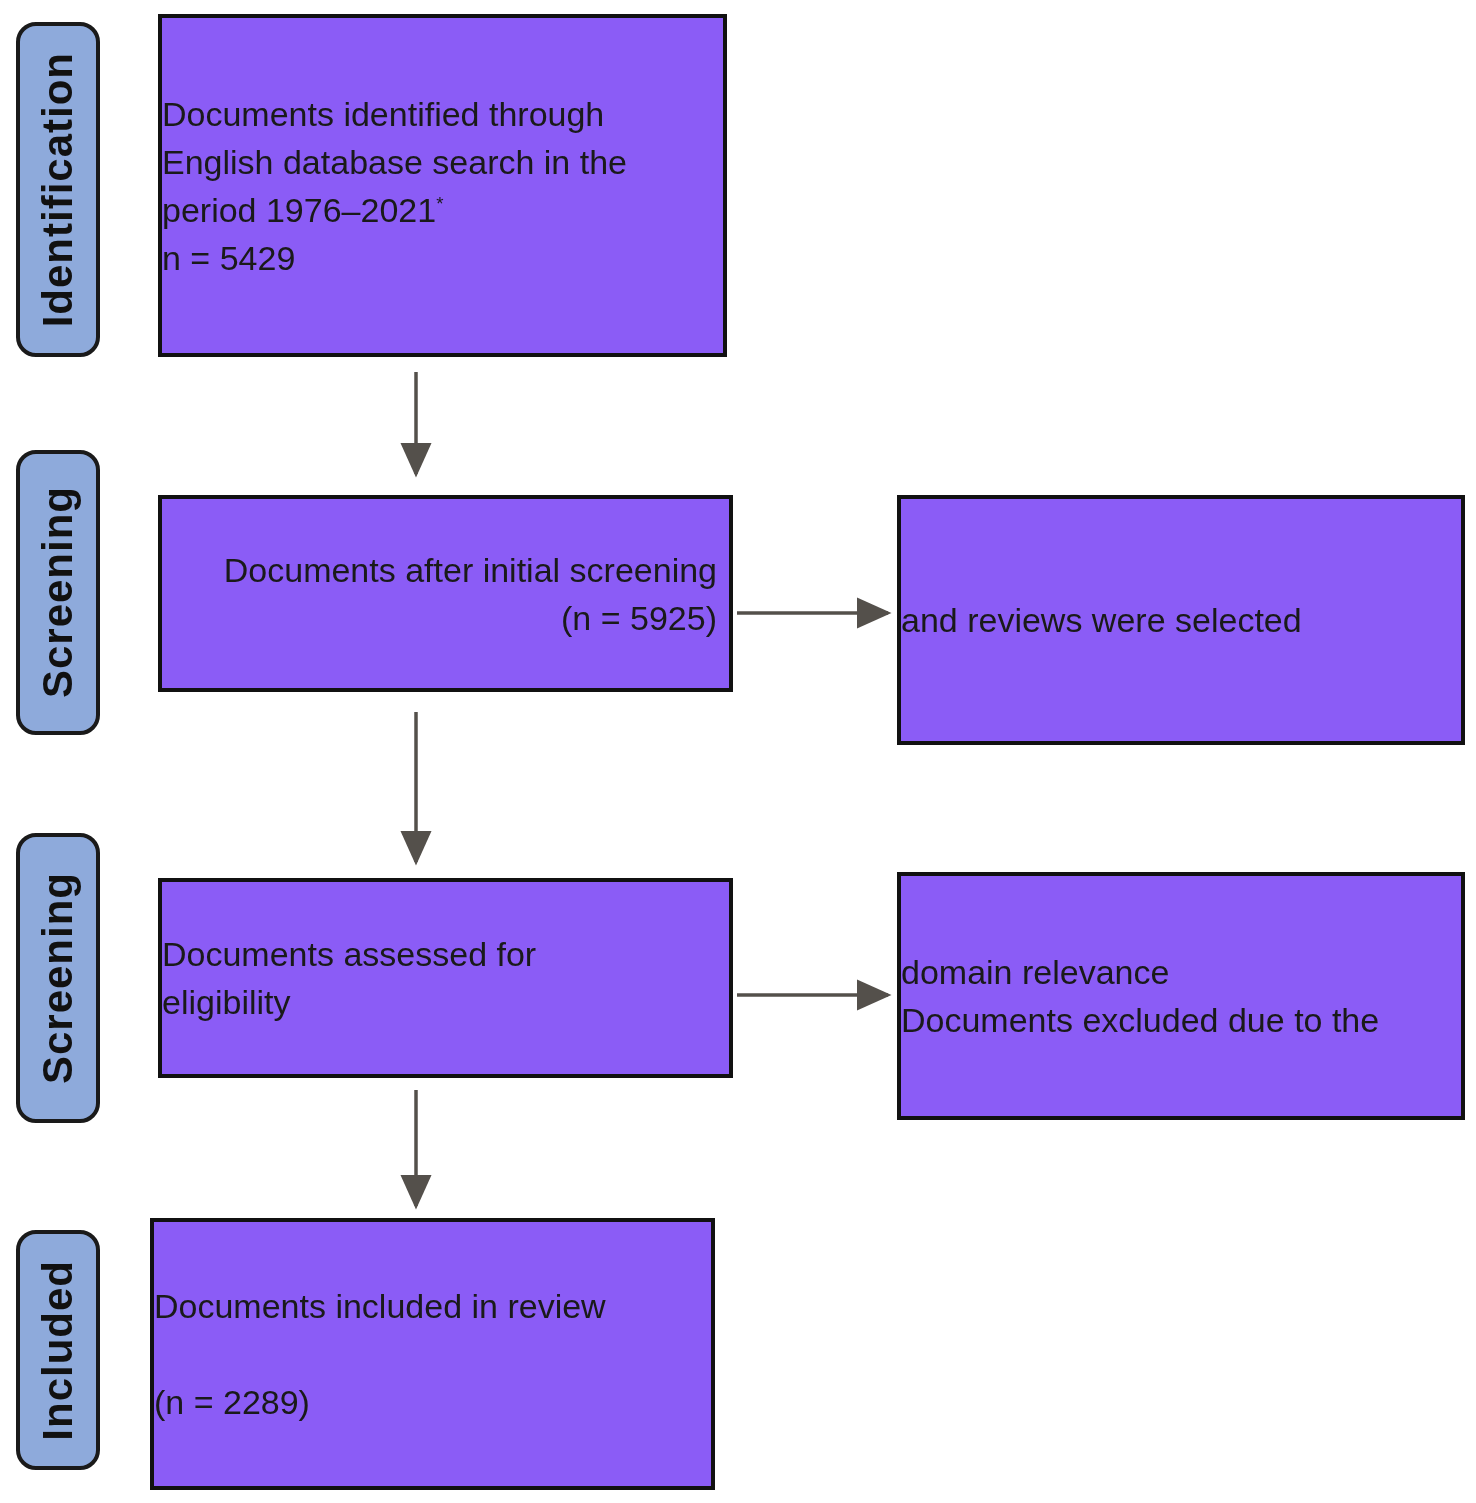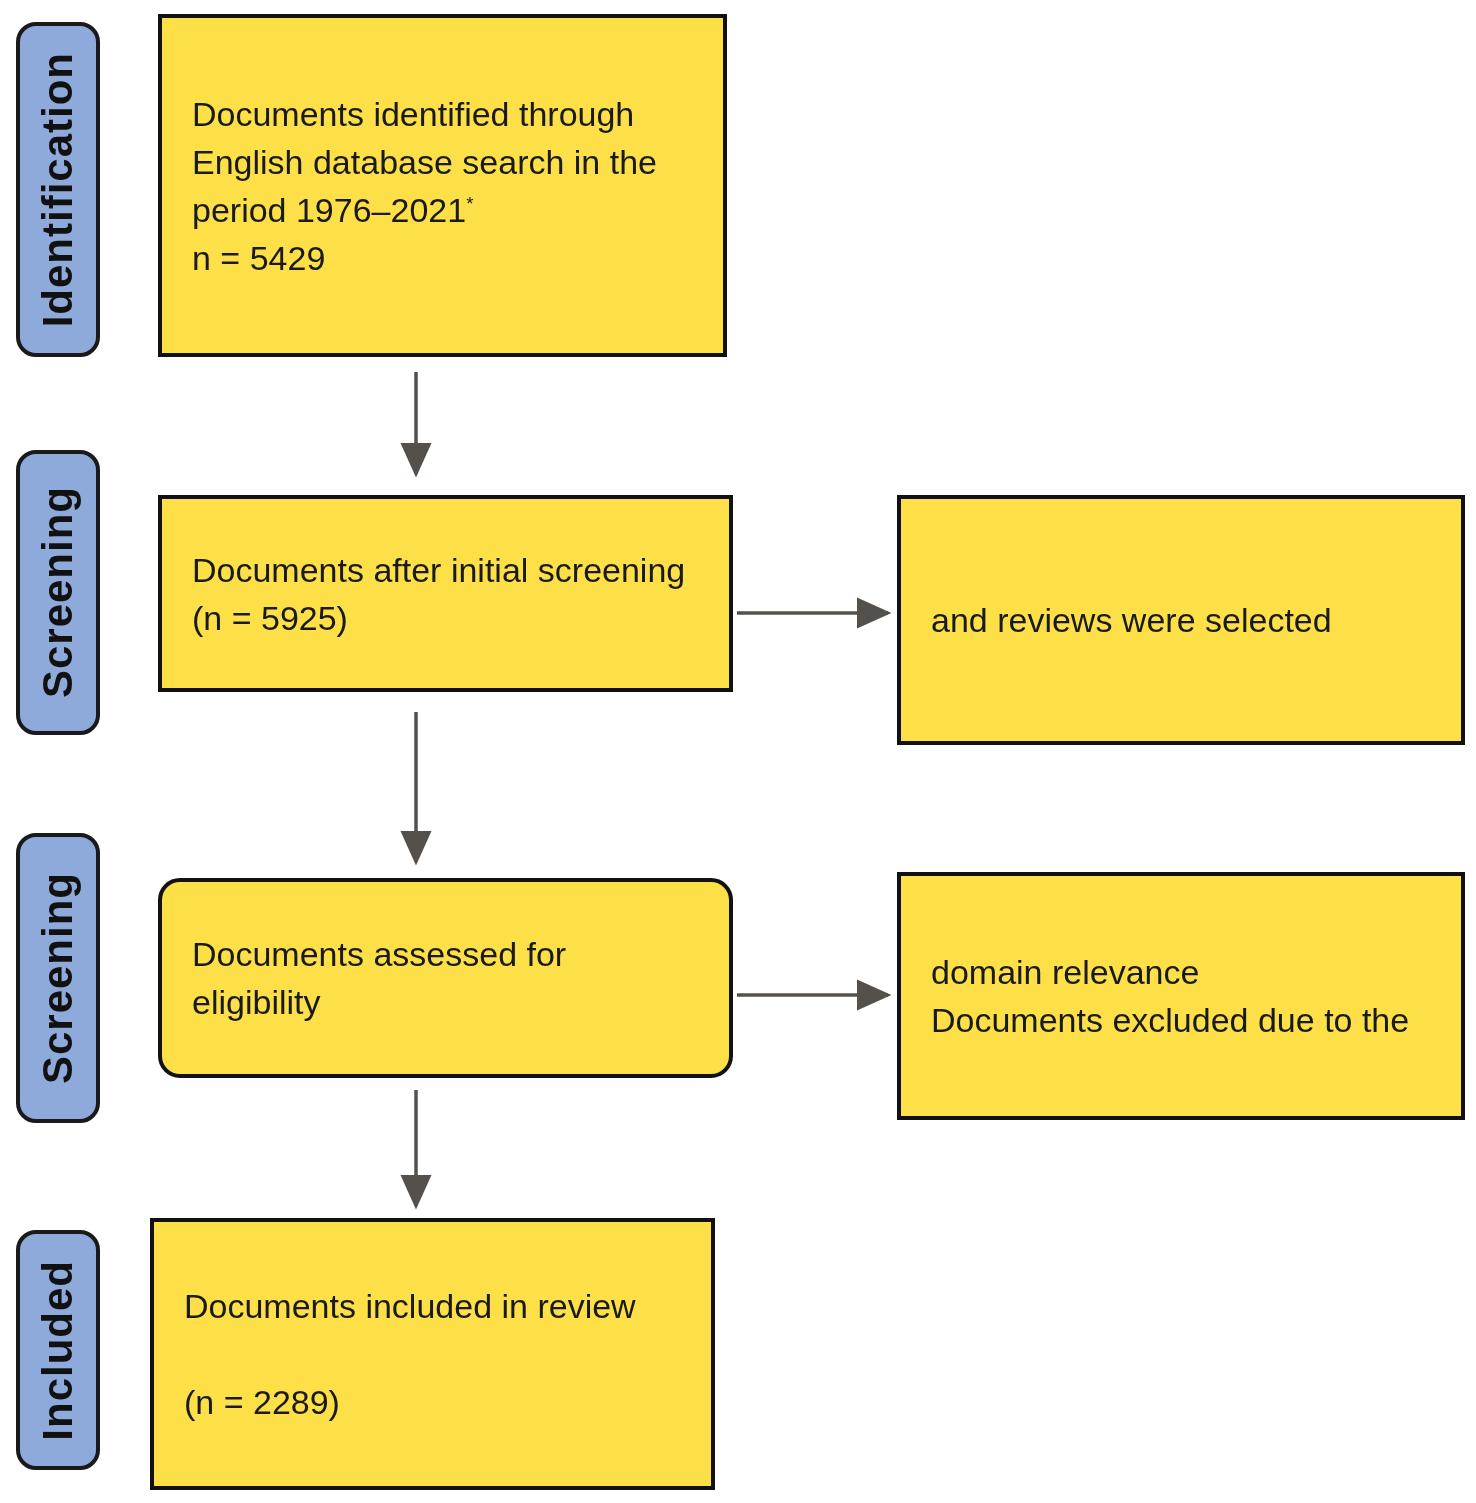--- a/index.html
+++ b/index.html
@@ -44,37 +44,36 @@
     white-space: nowrap;
   }
   .stage-1 { top: 22px;   height: 335px; }
   .stage-2 { top: 450px;  height: 285px; }
   .stage-3 { top: 833px;  height: 290px; }
   .stage-4 { top: 1230px; height: 240px; }
 
   
   .box {
     position: absolute;
-    background: #fde047;
+    background: #8b5cf6;
     border: 4px solid var(--box-border);
     display: flex;
     flex-direction: column;
     justify-content: center;
-    padding-left: 30px;
     padding-right: 12px;
     font-size: 34px;
     line-height: 48px;
     color: var(--text-color);
   }
   .box .line { white-space: nowrap; }
   sup { font-size: 0.55em; vertical-align: super; line-height: 0; }
 
   .box-identified { left: 158px; top: 14px;   width: 569px; height: 343px; }
-  .box-screened   { left: 158px; top: 495px;  width: 575px; height: 197px; }
-  .box-assessed   { left: 158px; top: 878px;  width: 575px; height: 200px; border-radius: 22px; }
+  .box-screened   { left: 158px; top: 495px;  width: 575px; height: 197px; align-items: flex-end; }
+  .box-assessed   { left: 158px; top: 878px;  width: 575px; height: 200px; }
   .box-included   { left: 150px; top: 1218px; width: 565px; height: 272px; gap: 48px; }
   .box-note-language { left: 897px; top: 495px; width: 568px; height: 250px; }
   .box-note-excluded { left: 897px; top: 872px; width: 568px; height: 248px; }
 
   
   .arrows-svg {
     position: absolute;
     left: 0; top: 0;
     width: 1476px;
     height: 1503px;

